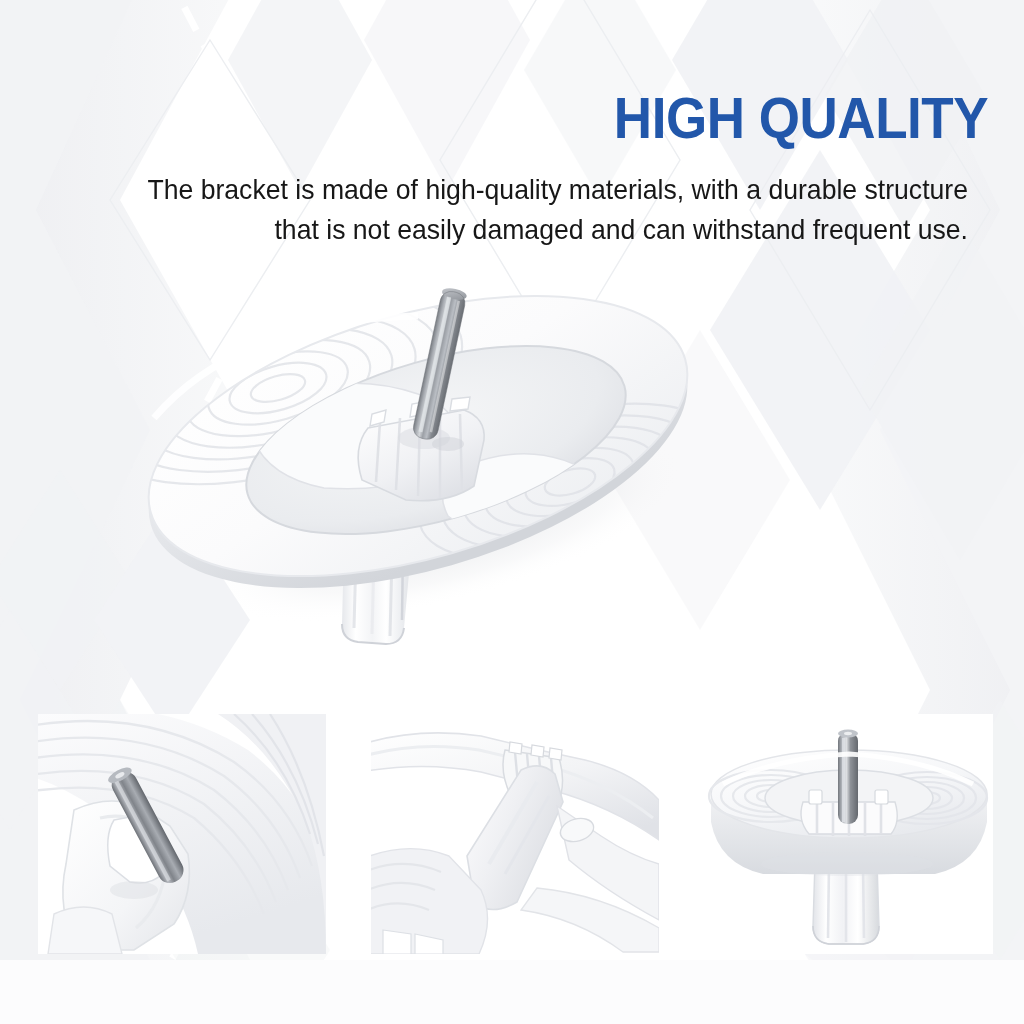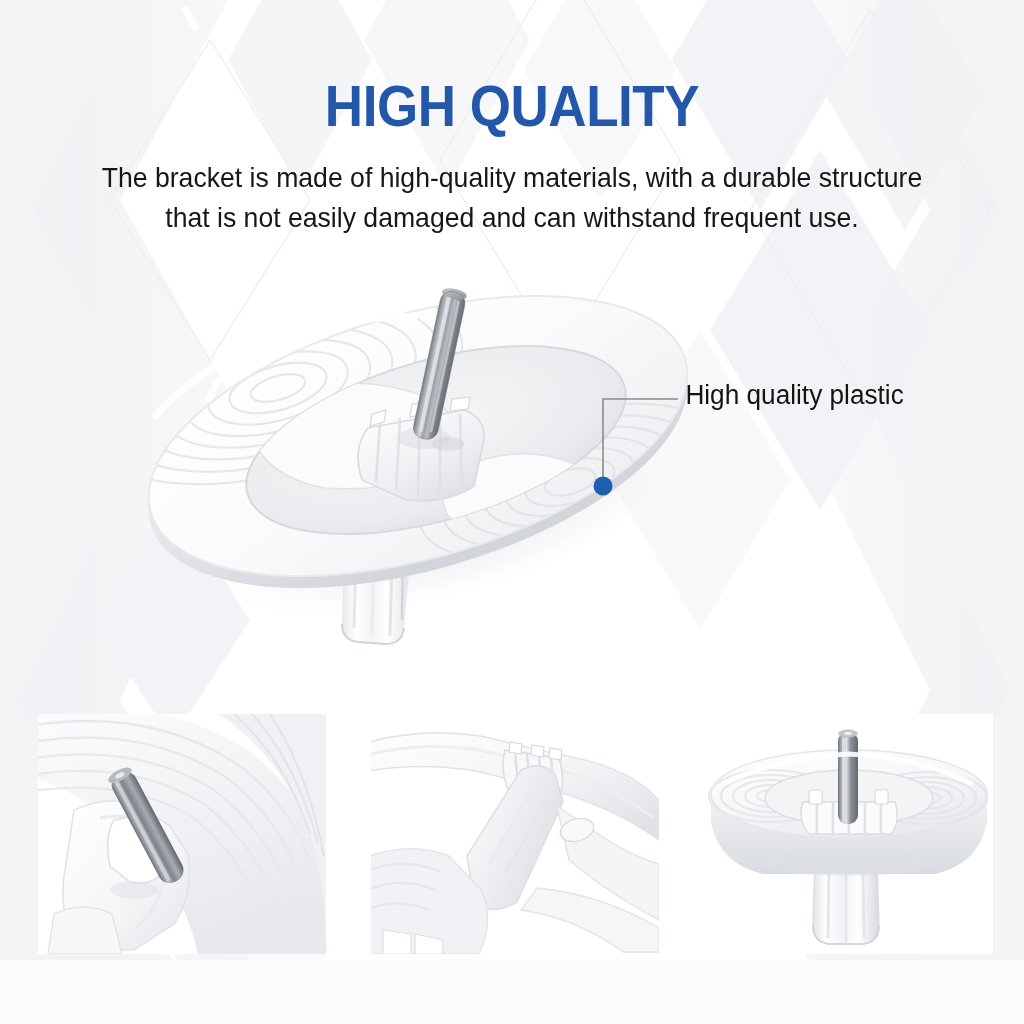--- a/index.html
+++ b/index.html
@@ -10,21 +10,21 @@
     font-family:"Liberation Sans","DejaVu Sans",sans-serif;
     -webkit-font-smoothing:antialiased;
   }
   .stage{position:relative;width:1024px;height:1024px;overflow:hidden;background:#fff;}
 
   
   .bg-layer{position:absolute;inset:0;z-index:0;pointer-events:none;}
   .bg-layer svg{display:block;width:1024px;height:1024px;}
 
   
-  .header{position:absolute;left:0;top:4px;width:1024px;z-index:5;text-align:center;}
+  .header{position:absolute;left:0;top:16px;width:1024px;z-index:5;text-align:right;}
   .title{
     margin:0;padding:0;
     font-size:57px;line-height:1;
     font-weight:700;
     letter-spacing:-0.5px;
     color:#2257aa;
     transform:scaleX(0.93);
     padding-top:74px;
     font-stretch:condensed;
   }
@@ -282,27 +282,20 @@
         <ellipse cx="318.5" cy="24" rx="12.5" ry="5.2" fill="url(#pinCap)"></ellipse>
         <rect x="312" y="28" width="4" height="138" fill="#e2e5e8" opacity="0.75"></rect>
         <rect x="323" y="30" width="2.6" height="134" fill="#ffffff" opacity="0.4"></rect>
         <rect x="306" y="22" width="25" height="150" rx="11" fill="none" stroke="#6e7278" stroke-width="0.9" opacity="0.5"></rect>
       </g>
 
       <ellipse cx="330" cy="176" rx="16" ry="7" fill="#cfd2d8" opacity="0.5"></ellipse>
     </svg>
   </div>
 
-  <div class="callout">
-    <svg viewBox="0 0 460 140" xmlns="http://www.w3.org/2000/svg">
-      <polyline points="43,116 43,29 118,29" fill="none" stroke="#8a8a8a" stroke-width="1.6"></polyline>
-      <circle cx="43" cy="116" r="9.5" fill="#1e5fb0"></circle>
-    </svg>
-    <div class="callout-label">High quality plastic</div>
-  </div>
 
   <div class="panels">
 
     <div class="panel panel-1">
       <div class="panel-art">
         <svg viewBox="0 0 288 240" xmlns="http://www.w3.org/2000/svg">
           <defs>
             <linearGradient id="p1blade" x1="0" y1="0" x2="1" y2="1">
               <stop offset="0%" stop-color="#ffffff"></stop>
               <stop offset="60%" stop-color="#f4f5f7"></stop>

